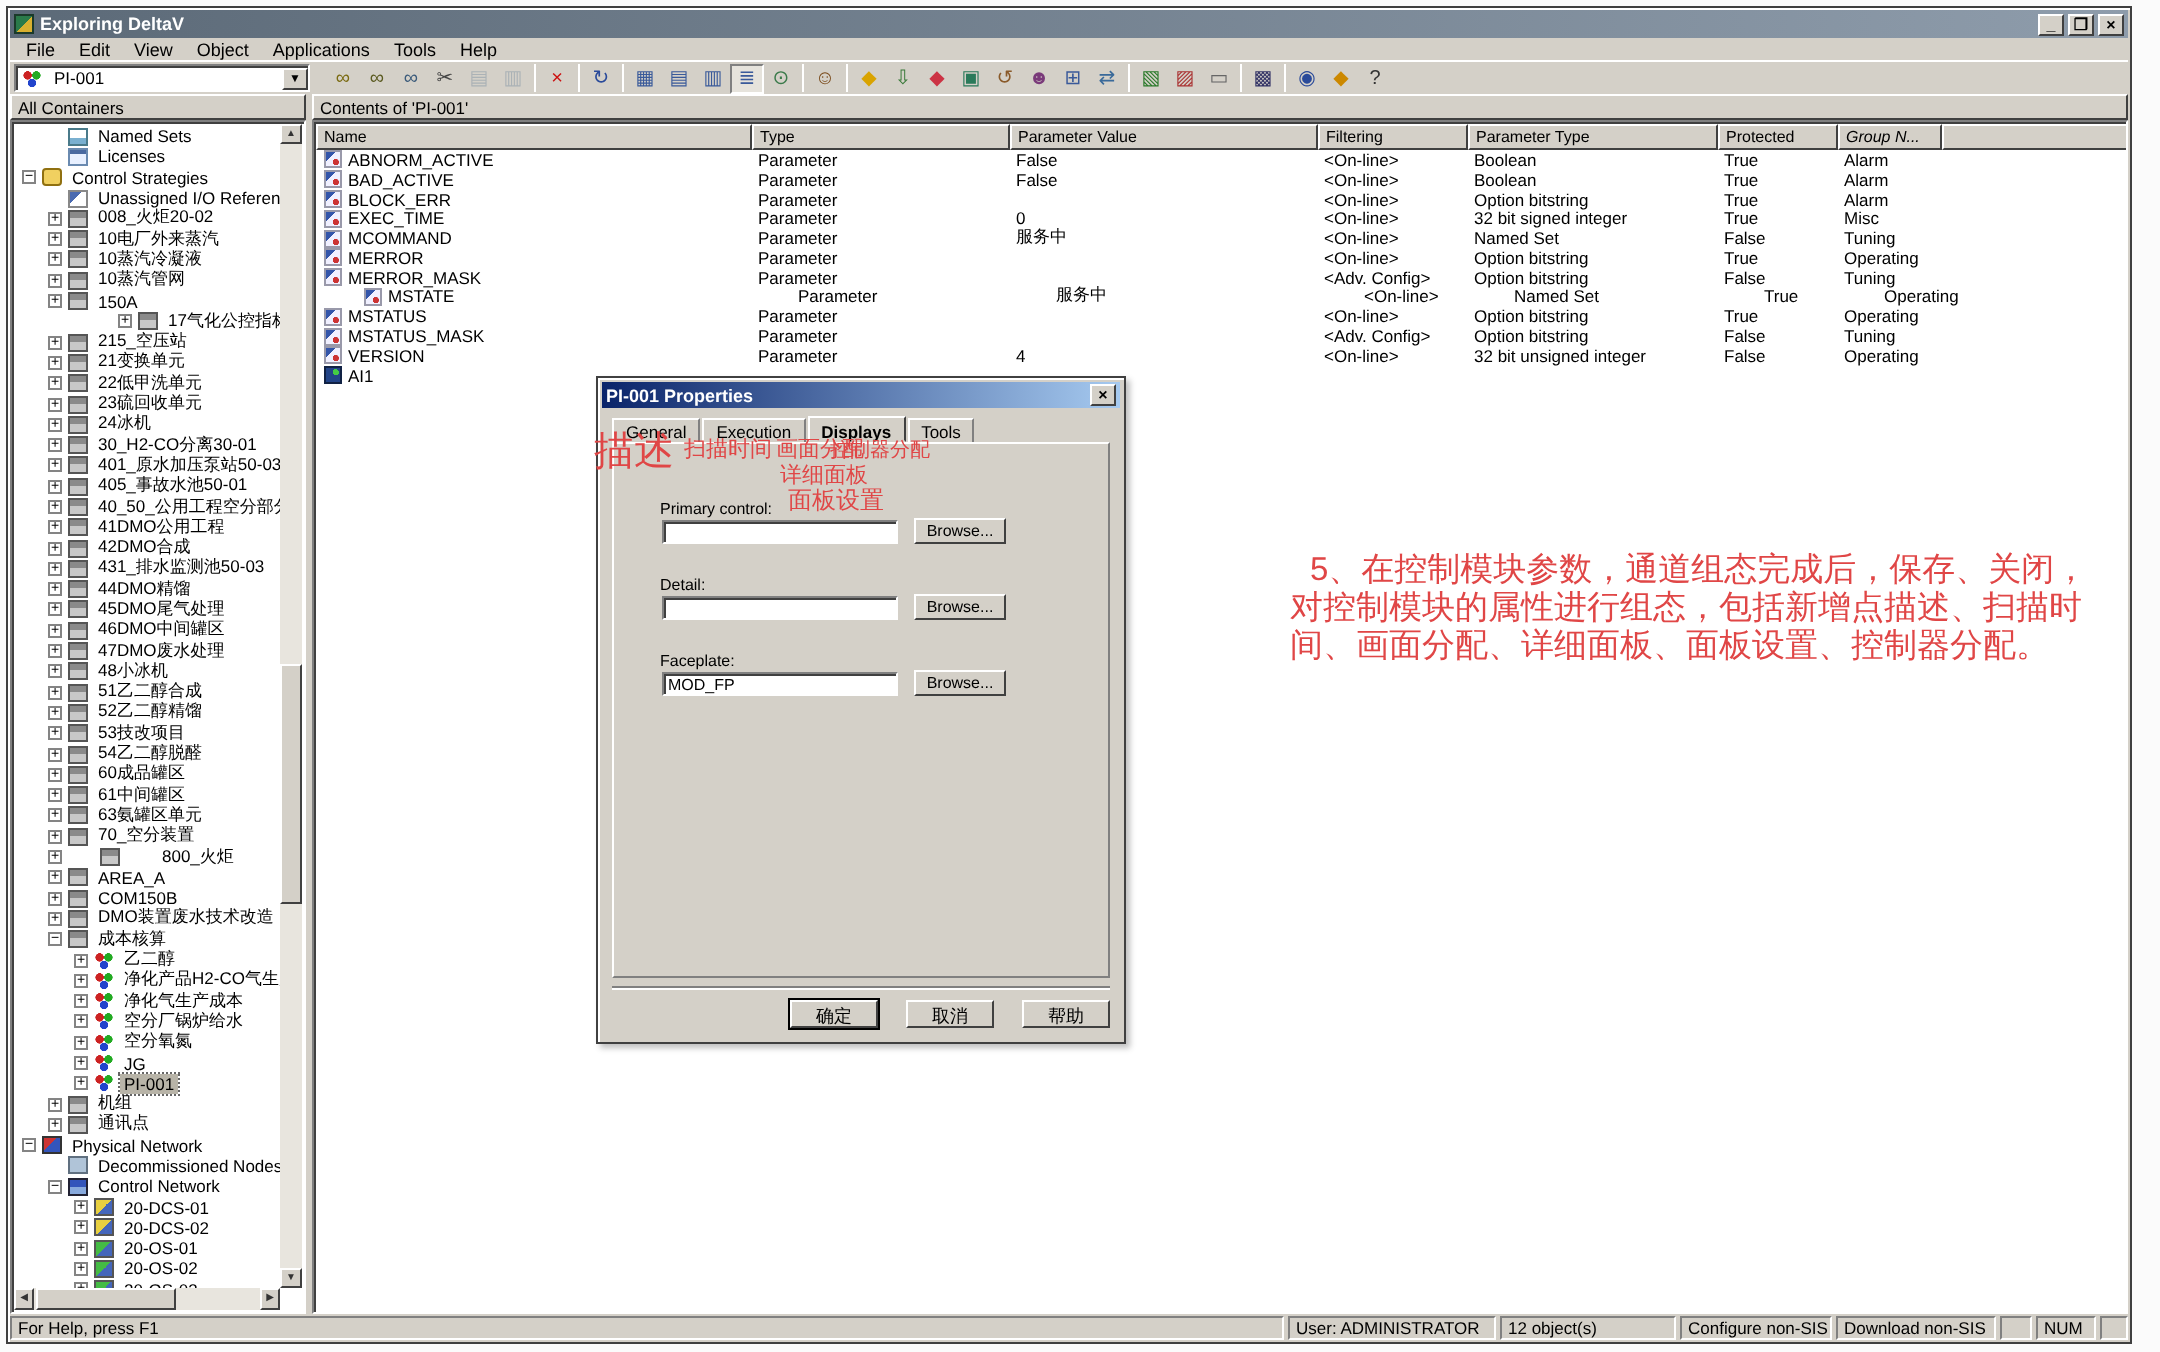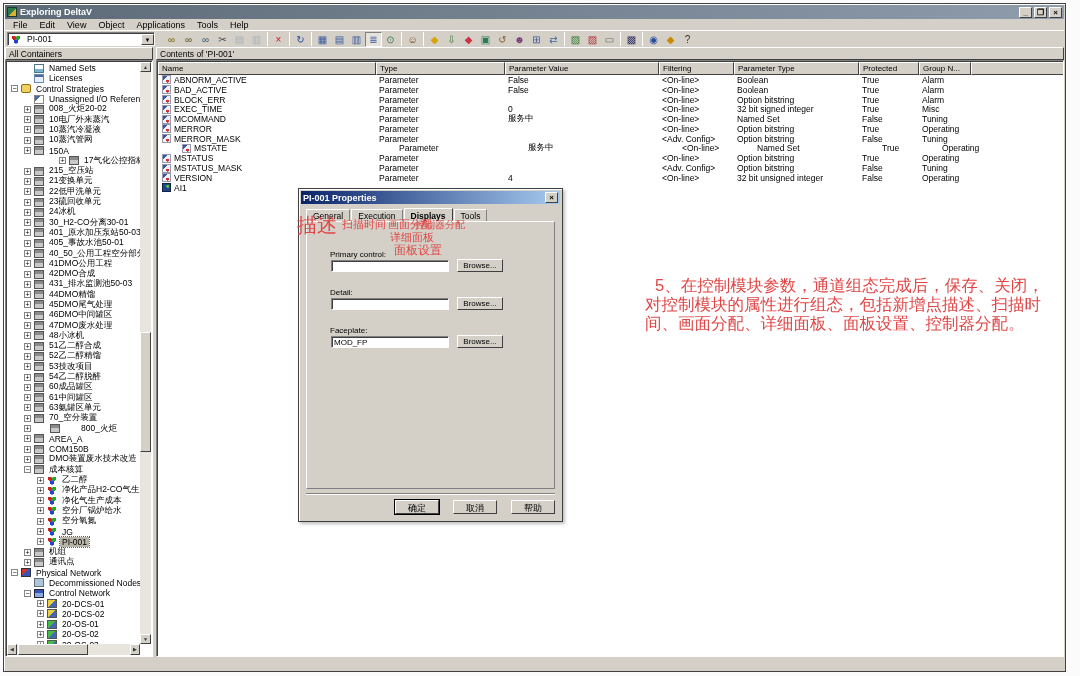--- a/index.html
+++ b/index.html
@@ -521,21 +521,21 @@
       </div>
     </div>
     <div class="listpanel">
       <div class="lhdr" id="listheader">
           <span class="lhcell" style="width: 218px;">Name</span>
           <span class="lhcell" style="width: 129px;">Type</span>
           <span class="lhcell" style="width: 154px;">Parameter Value</span>
           <span class="lhcell" style="width: 75px;">Filtering</span>
           <span class="lhcell" style="width: 125px;">Parameter Type</span>
           <span class="lhcell" style="width: 60px;">Protected</span>
-          <span class="lhcell" style="width: 52px;">Group N...</span>
+          <span class="lhcell" style="width: 52px; font-style: italic;">Group N...</span>
           <span class="lhcell" style="width: 97px;"></span>
         </div>
       <div class="lrows" id="listrows">
           <div class="lrow">
             <span class="lcell" style="width: 218px; display: flex; align-items: center;">
               <span class="pic"></span>
               <span>ABNORM_ACTIVE</span>
             </span>
             <span class="lcell" style="width: 129px;">Parameter</span>
             <span class="lcell" style="width: 154px;">False</span>
@@ -673,20 +673,32 @@
             <span class="lcell" style="width: 154px;"></span>
             <span class="lcell" style="width: 75px;"></span>
             <span class="lcell" style="width: 125px;"></span>
             <span class="lcell" style="width: 60px;"></span>
             <span class="lcell" style="width: 52px;"></span>
           </div>
         </div>
     </div>
   </div>
 
+  <div class="statusbar">
+    <span class="scell grow">For Help, press F1</span>
+    <span id="statuscells" style="display:flex;gap:2px;">
+        <span class="scell" style="width: 104px;">User: ADMINISTRATOR</span>
+        <span class="scell" style="width: 88px;">12 object(s)</span>
+        <span class="scell" style="width: 76px;">Configure non-SIS</span>
+        <span class="scell" style="width: 80px;">Download non-SIS</span>
+        <span class="scell" style="width: 16px;"></span>
+        <span class="scell" style="width: 30px;">NUM</span>
+        <span class="scell" style="width: 14px;"></span>
+      </span>
+  </div>
 </div>
 
 <div class="dialog">
   <div class="dlgtitle">
     <span>PI-001 Properties</span>
     <span class="dlgclose">×</span>
   </div>
   <div class="tabs" id="dlgtabs">
       <span class="tab">General</span>
       <span class="tab">Execution</span>

